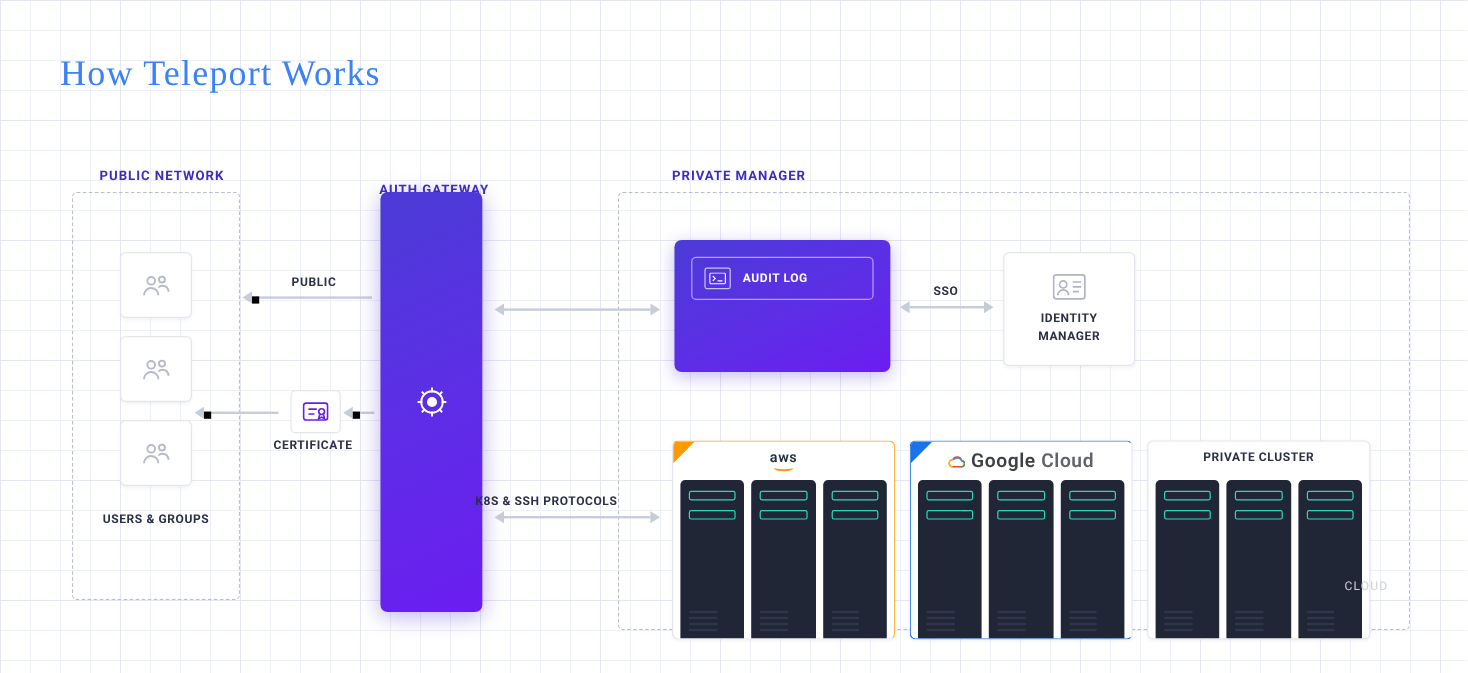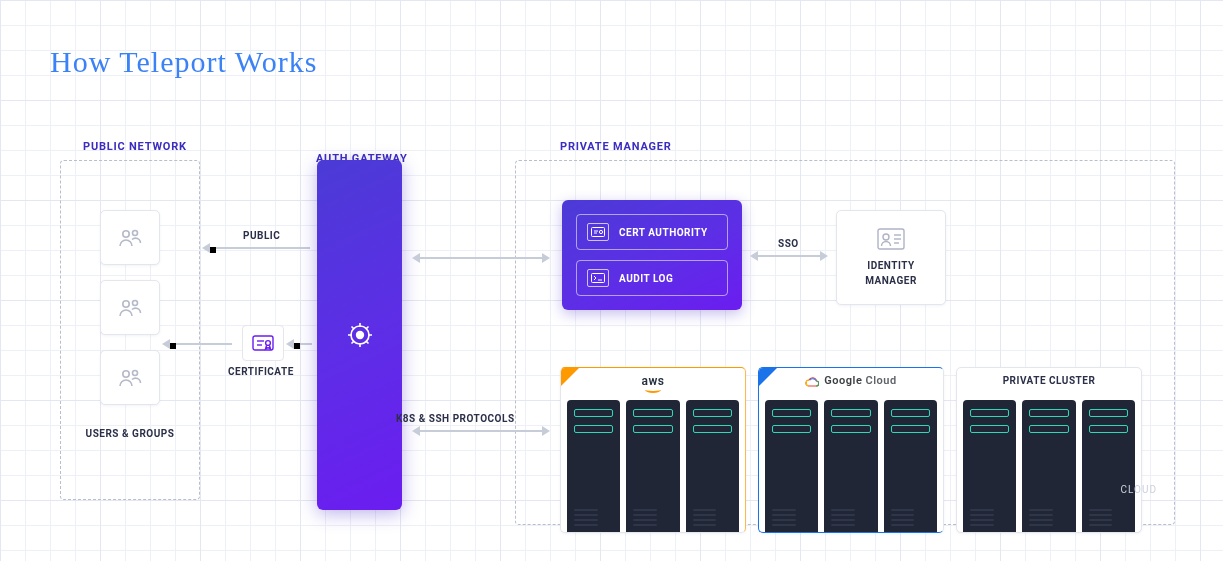--- a/index.html
+++ b/index.html
@@ -139,21 +139,21 @@
     flex:1; max-width:54px;
     background:#202636; border-radius:4px 4px 0 0;
     padding:9px 7px 0 7px;
     display:flex; flex-direction:column;
   }
   .server .slot { height:8px; border:1px solid #2fd9b8; border-radius:2px; margin-bottom:8px; }
   .server .vents { display:flex; flex-direction:column; gap:3px; margin-top:auto; margin-bottom:6px; }
   .server .vents span { height:2px; background:#2f3647; border-radius:1px; width:60%; }
   .aws-logo { font-size:12px; color:#232f3e; font-weight:600; position:relative; display:inline-block; }
   .aws-logo::after{content:""; position:absolute; left:3px; right:3px; bottom:-5px; height:5px; border-bottom:2px solid #ff9900; border-radius:0 0 50% 50%;}
-  .gcp-text { font-size:11px; font-weight:600; color:#5f6368; display:inline-flex; align-items:center; gap:5px;}
+  .gcp-text { font-size:16px; font-weight:600; color:#5f6368; display:inline-flex; align-items:center; gap:5px;}
   .gcp-text b{color:#3c4043; font-weight:600;}
   .priv-label{ font-size:10px; font-weight:700; color:#2b3048; letter-spacing:0.5px; }
   .wm { position:absolute; right:66px; bottom:66px; font-size:10px; color:#cdd1dd; letter-spacing:1px; }
 </style>
 </head>
 <body>
 
 <div class="graph-bg"></div>
 
 <div class="title">How Teleport Works</div>
@@ -213,31 +213,20 @@
     <circle cx="17" cy="17" r="4.2" fill="#fff" stroke="none"></circle>
     <path d="M17 5v4M17 25v4M5 17h4M25 17h4M8.5 8.5l2.8 2.8M22.7 22.7l2.8 2.8M25.5 8.5l-2.8 2.8M11.3 22.7l-2.8 2.8"></path>
   </svg>
 </div>
 
 <div class="arrow double" style="left:420px; top:257px; width:122px;"></div>
 <div class="arrow double" style="left:420px; top:430px; width:122px;"></div>
 <div class="small-label" style="left:396px; top:413px;">K8S &amp; SSH PROTOCOLS</div>
 
 <div class="svc-panel">
-  <div class="svc-row">
-    <span class="svc-icon">
-      <svg width="14" height="10" viewBox="0 0 14 10" fill="none" stroke="currentColor" stroke-width="1">
-        <rect x="0.5" y="0.5" width="13" height="9" rx="1"></rect>
-          <circle cx="10" cy="5" r="1.6"></circle>
-          <line x1="3" y1="4" x2="7" y2="4"></line>
-          <line x1="3" y1="6" x2="6" y2="6"></line>
-      </svg>
-    </span>
-    <span class="svc-text">CERT AUTHORITY</span>
-  </div>
   <div class="svc-row">
     <span class="svc-icon">
       <svg width="14" height="10" viewBox="0 0 14 10" fill="none" stroke="currentColor" stroke-width="1">
         <rect x="0.5" y="0.5" width="13" height="9" rx="1"></rect>
           <path d="M3 3l2 2-2 2M7 7h4"></path>
       </svg>
     </span>
     <span class="svc-text">AUDIT LOG</span>
   </div>
 </div>

